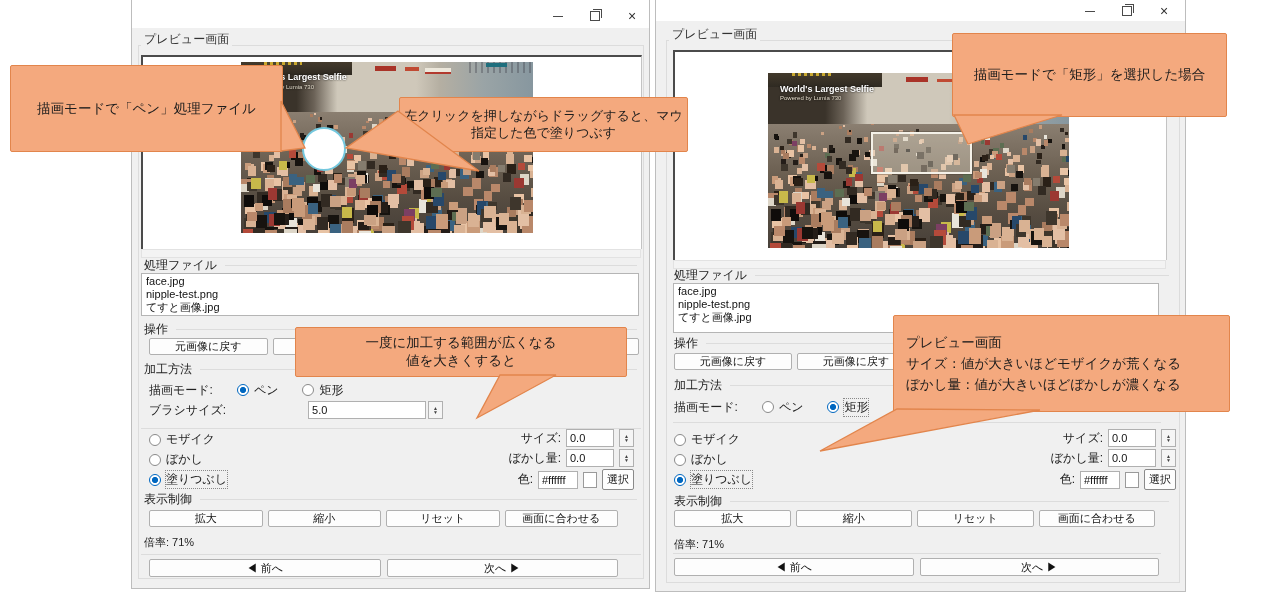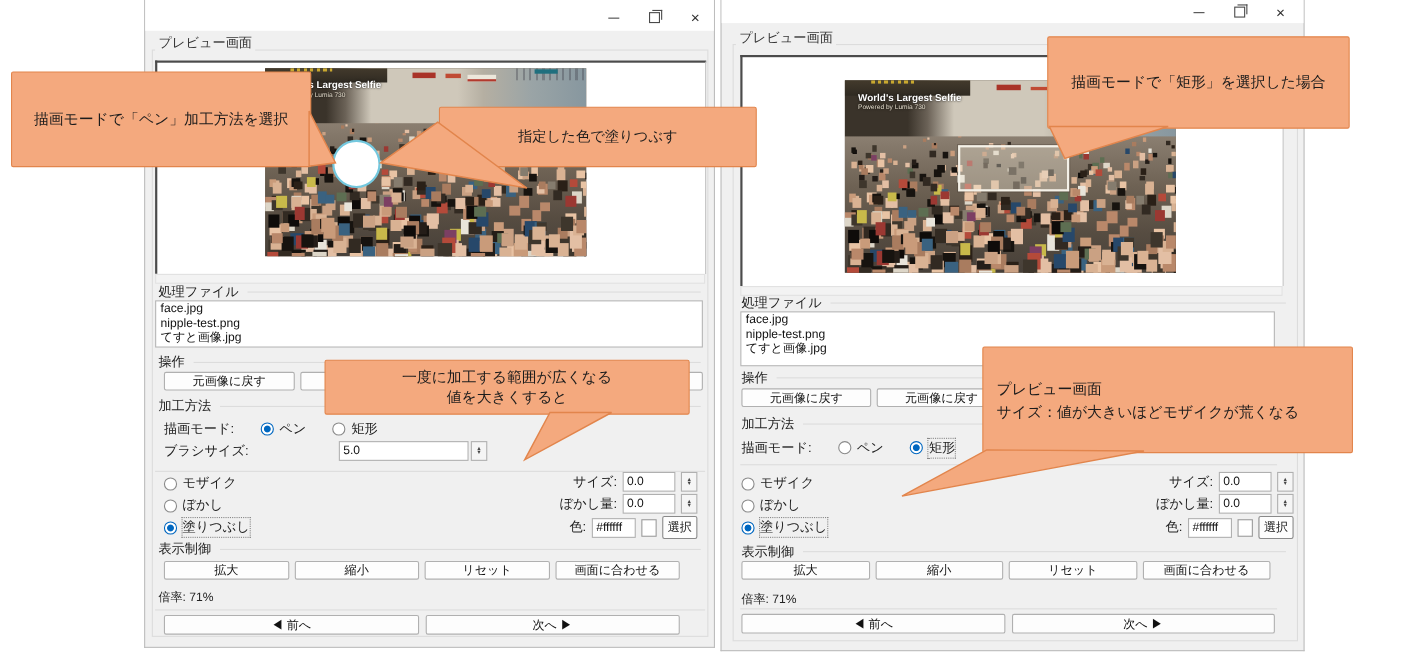--- a/index.html
+++ b/index.html
@@ -1249,35 +1249,37 @@
   </div>
   <div class="zoomtext">倍率: 71%</div>
   <div class="sep sep2"></div>
   <div class="btnrow navrow">
     <button class="btn">◀ 前へ</button>
     <button class="btn">次へ ▶</button>
   </div>
 </div>
 
 <div class="callout" id="co-pen">
-  <div class="cl">描画モードで「ペン」加工方法を選択</div>
+  <div class="cl">描画モードで「ペン」処理ファイル</div>
 </div>
 <div class="callout" id="co-drag">
+  <div class="cl">左クリックを押しながらドラッグすると、マウ</div>
   <div class="cl">指定した色で塗りつぶす</div>
 </div>
 <div class="callout" id="co-brush">
   <div class="cl">一度に加工する範囲が広くなる</div>
   <div class="cl">値を大きくすると</div>
 </div>
 <div class="callout" id="co-rect">
   <div class="cl">描画モードで「矩形」を選択した場合</div>
 </div>
 <div class="callout" id="co-method">
   <div class="cl">プレビュー画面</div>
   <div class="cl">サイズ：値が大きいほどモザイクが荒くなる</div>
+  <div class="cl">ぼかし量：値が大きいほどぼかしが濃くなる</div>
 </div>
 
 <svg class="tails" width="1280" height="597">
   <polygon points="281,101 305,148 281,151"></polygon>
   <polygon points="398,111 346,148 479,171"></polygon>
   <polygon points="500,375 556,375 477,418"></polygon>
   <polygon points="954,115 1062,115 968,144"></polygon>
   <polygon points="897,409 1040,410 820,451"></polygon>
 </svg>
 

